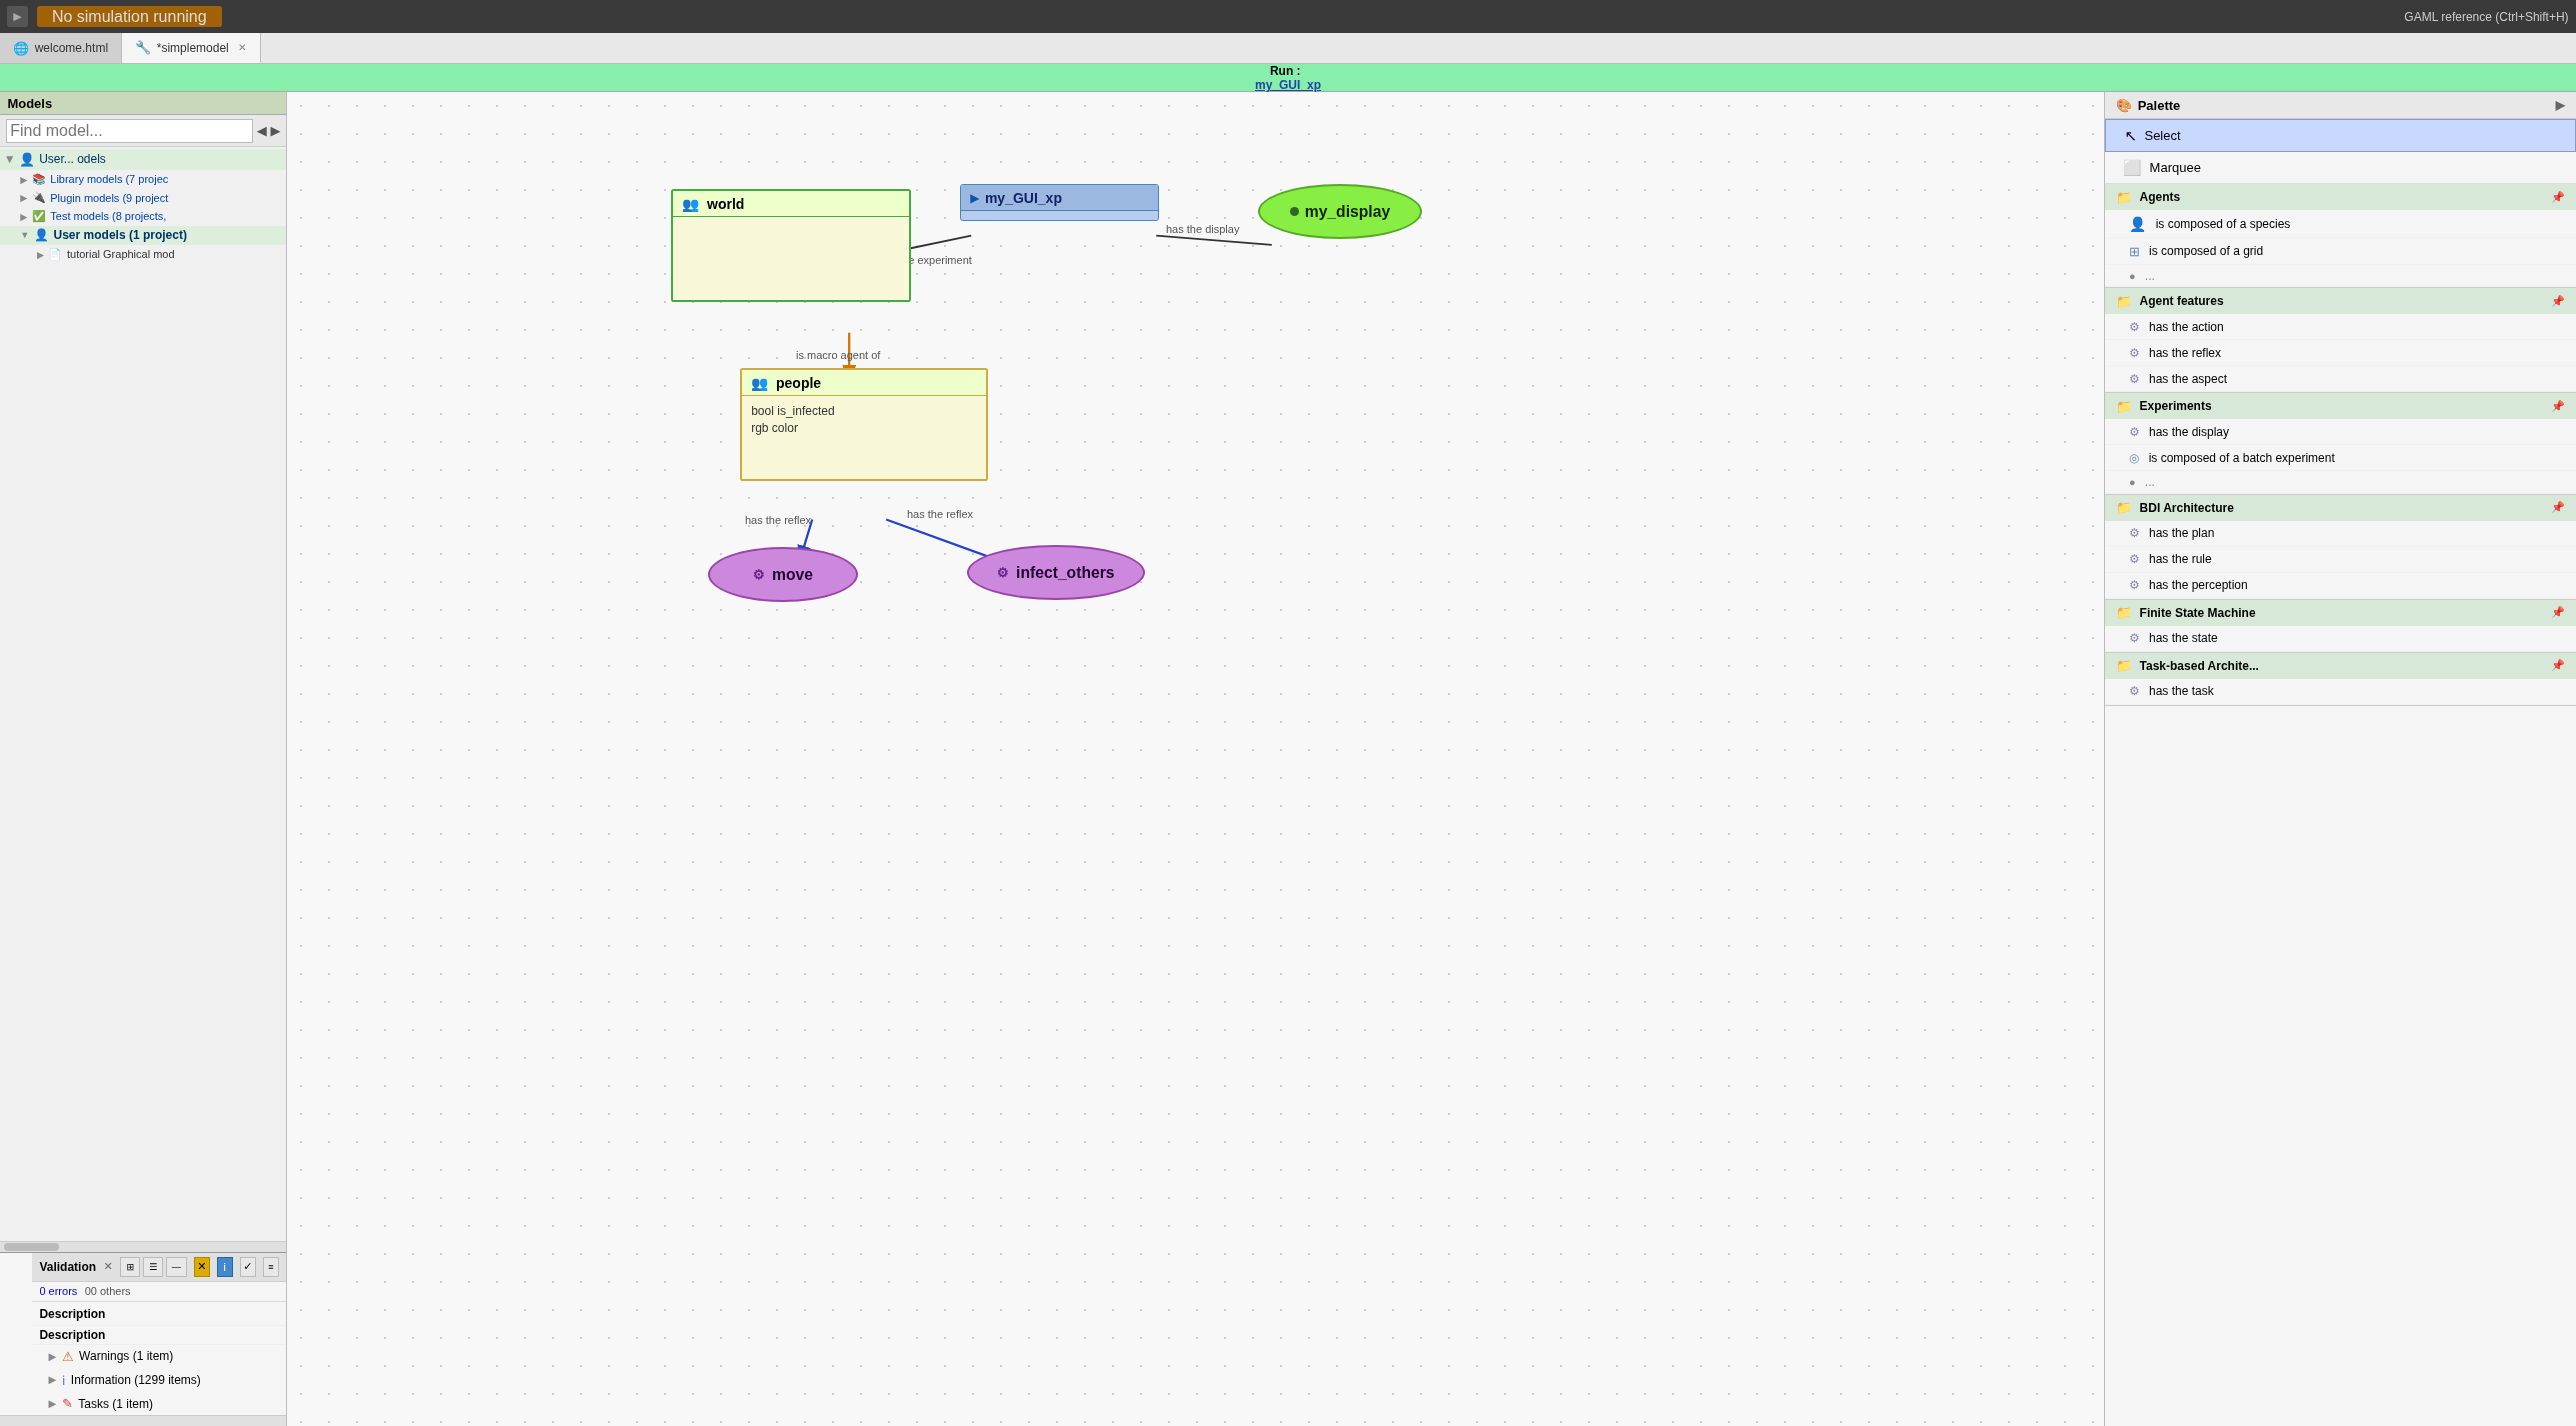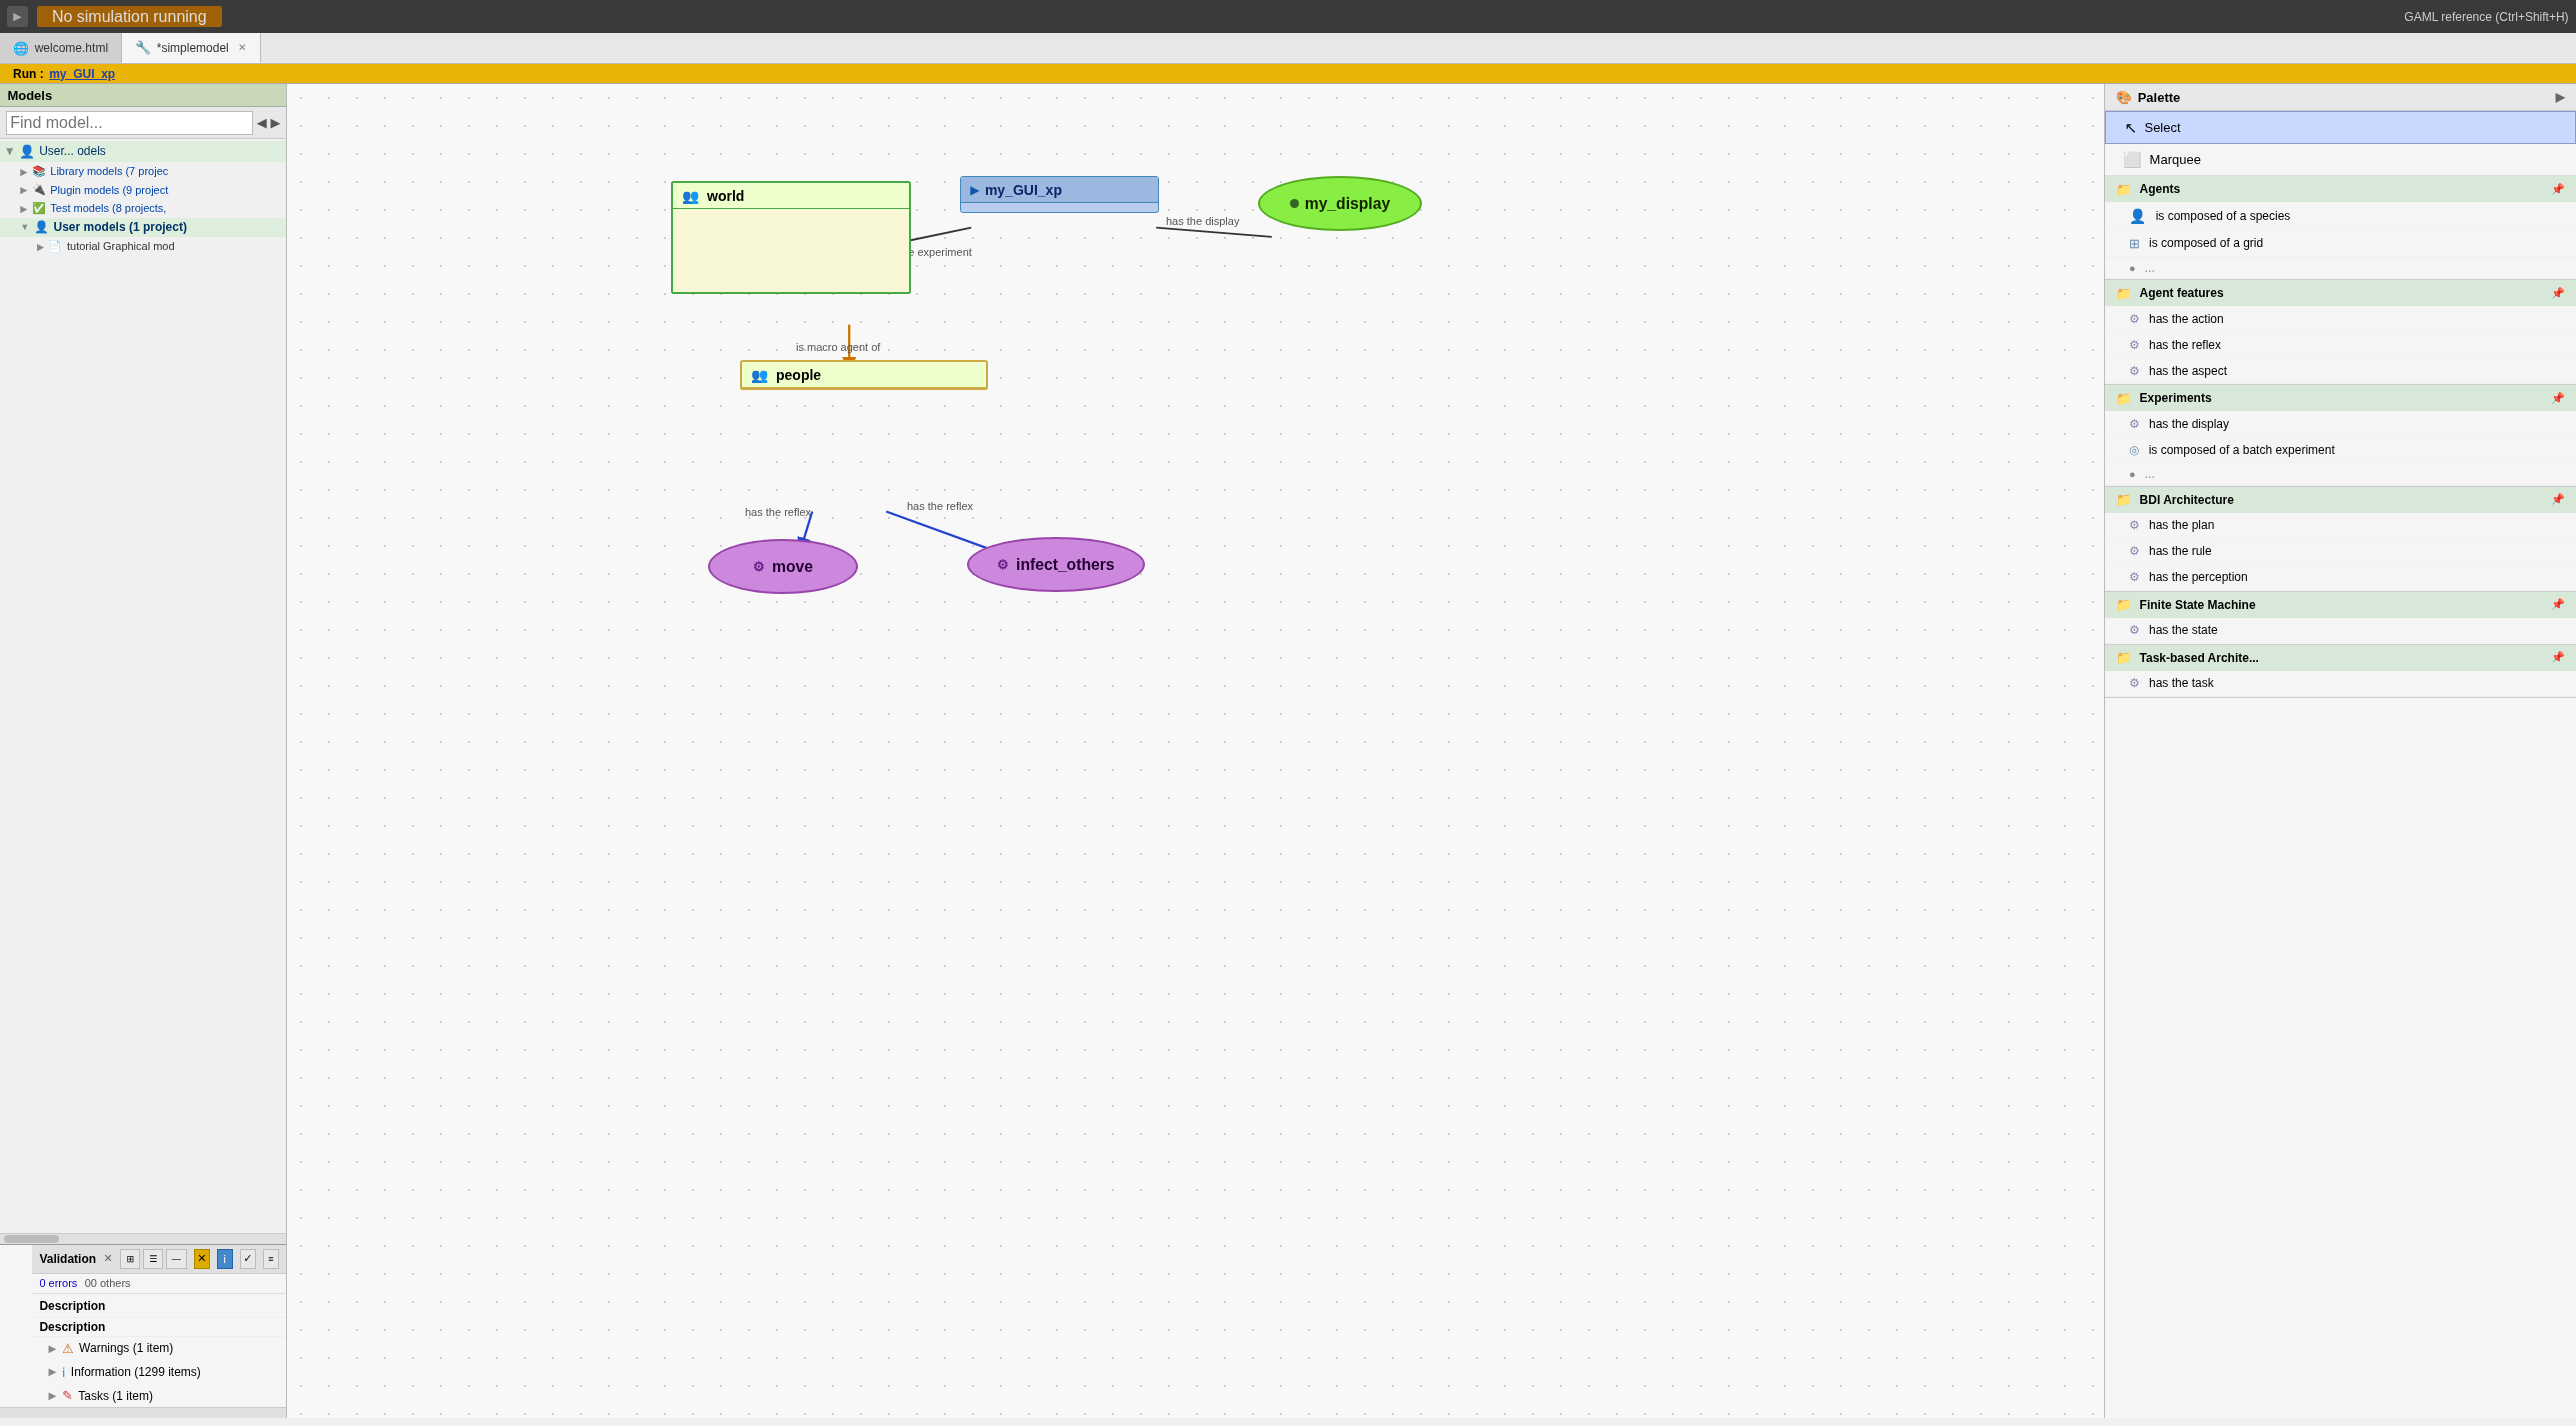--- a/index.html
+++ b/index.html
@@ -73,21 +73,21 @@
     <span style="font-size:13px;">🌐</span>
     <span>welcome.html</span>
   </div>
   <div style="display:flex;align-items:center;padding:0 13px;border-right:0.9px solid #bbb;font-size:12px;cursor:pointer;background:#f5f5f5;color:#333;gap:5.5px;border-bottom:1.8px solid #f5f5f5;">
     <span style="font-size:13px;">🔧</span>
     <span>*simplemodel</span>
     <span style="font-size:10.2px;color:#888;cursor:pointer;margin-left:3.7px;">✕</span>
   </div>
 </div>
 
-<div id="run-bar" style="background:#eab308;height:20px;display:flex;align-items:center;padding:0 13px;font-size:12px;border-bottom:0.9px solid #aaa;">
+<div id="run-bar" style="background:#86efac;height:28px;display:flex;align-items:center;padding:0 13px;font-size:12px;border-bottom:0.9px solid #aaa;flex-direction:column;">
   <span style="font-weight:bold;margin-right:5.5px;">Run :</span>
   <span style="color:#2244aa;cursor:pointer;font-size:12px;font-weight:bold;text-decoration:underline;">my_GUI_xp</span>
 </div>
 
 <div id="main-layout" style="display:flex;height:calc(1426px - 33px - 31px - 28px);">
 
   <div id="left-panel" style="width:287px;min-width:287px;background:#f0f0f0;border-right:0.9px solid #bbb;display:flex;flex-direction:column;overflow:hidden;">
 
     <div style="background:#c8d8b8;padding:3.7px 7.4px;font-weight:bold;font-size:13px;border-bottom:0.9px solid #aaa;display:flex;align-items:center;gap:5.5px;">
       <span>Models</span>
@@ -245,20 +245,24 @@
         <span>my_display</span>
       </div>
     </div>
 
     <div id="node-people" style="position:absolute;left:453px;top:276px;width:248px;">
       <div style="border:2.3px solid #ccaa44;background:#f8f8d8;border-radius:2.8px;">
         <div style="background:#eeffcc;border-bottom:1.4px solid #ccaa44;padding:4.6px 9.2px;display:flex;align-items:center;gap:7.4px;">
           <span style="color:#448844;font-size:14px;">👥</span>
           <span style="font-weight:bold;font-size:14px;">people</span>
         </div>
+        <div style="padding:7.4px 9.2px;background:#f8f8d8;min-height:83px;">
+          <div style="font-size:12px;color:#333;margin-bottom:3.7px;">bool is_infected</div>
+          <div style="font-size:12px;color:#333;">rgb color</div>
+        </div>
       </div>
     </div>
 
     <div id="node-move" style="position:absolute;left:421px;top:455px;">
       <div style="background:#cc88dd;border:2.3px solid #9944aa;border-radius:50%;padding:16.6px 43px;font-size:15.7px;font-weight:bold;color:#220033;display:flex;align-items:center;gap:7.4px;white-space:nowrap;">
         <span style="font-size:13px;color:#662288;">⚙</span>
         <span>move</span>
       </div>
     </div>
 

